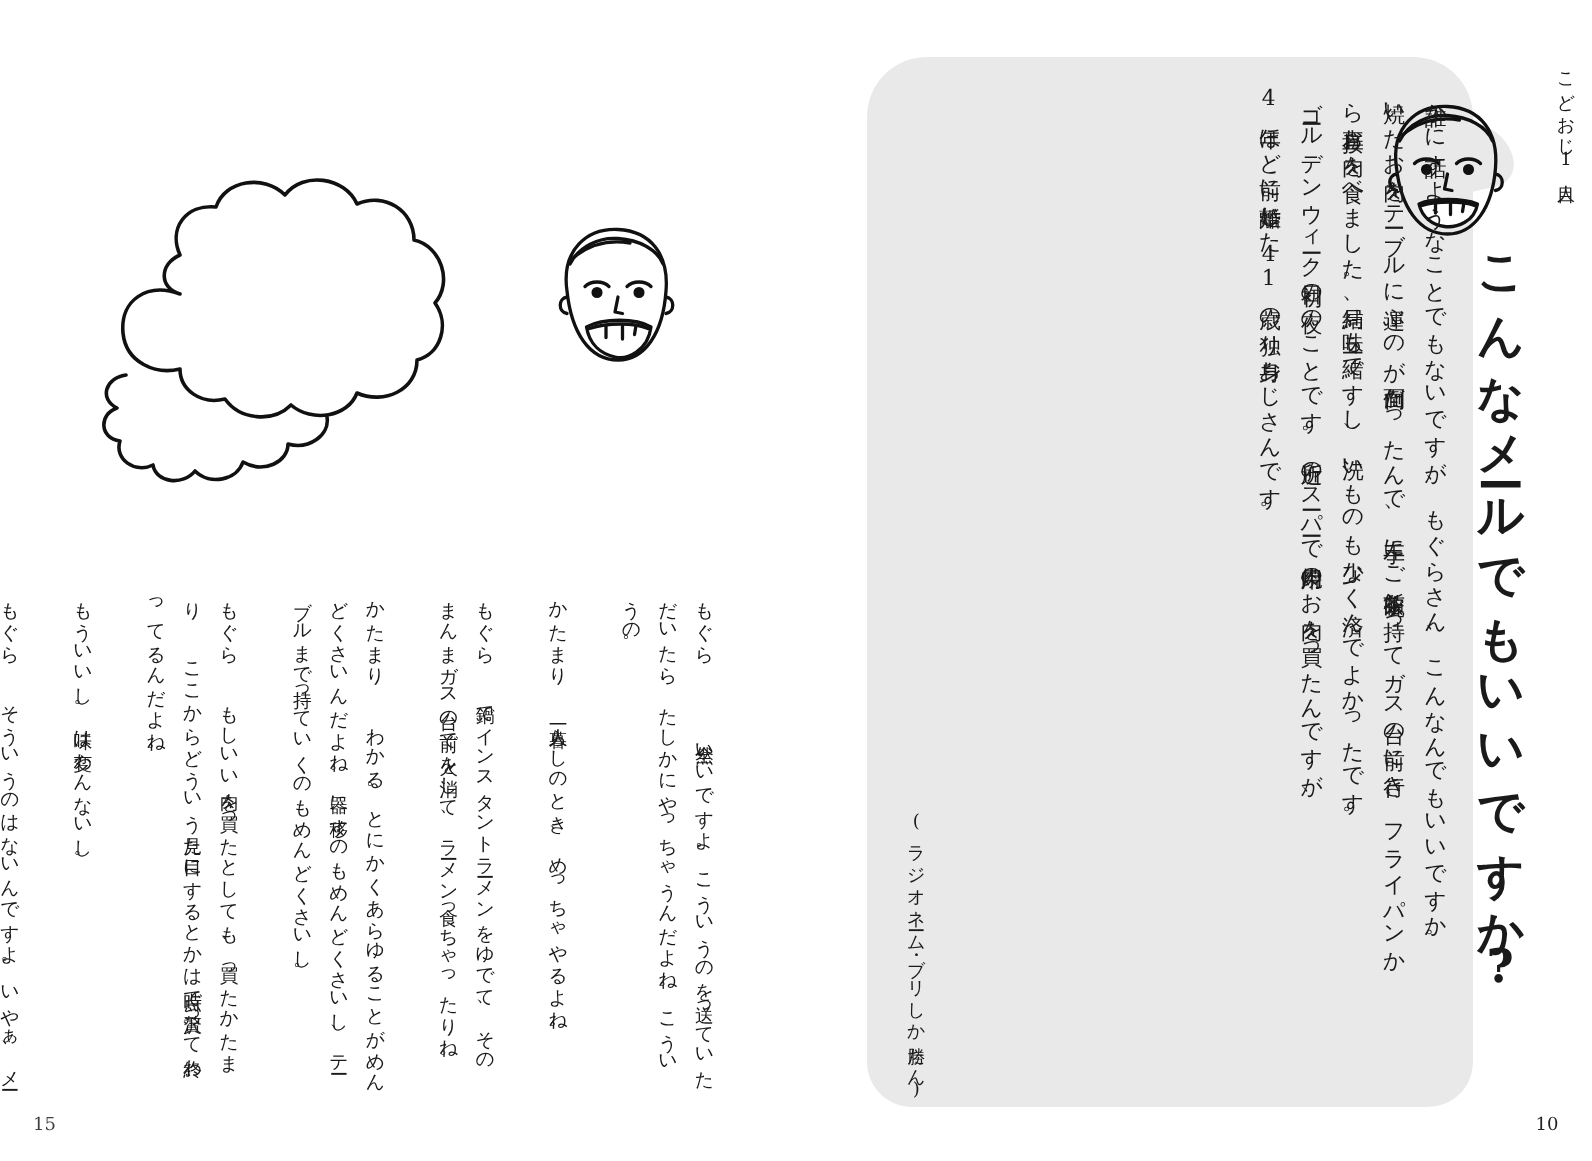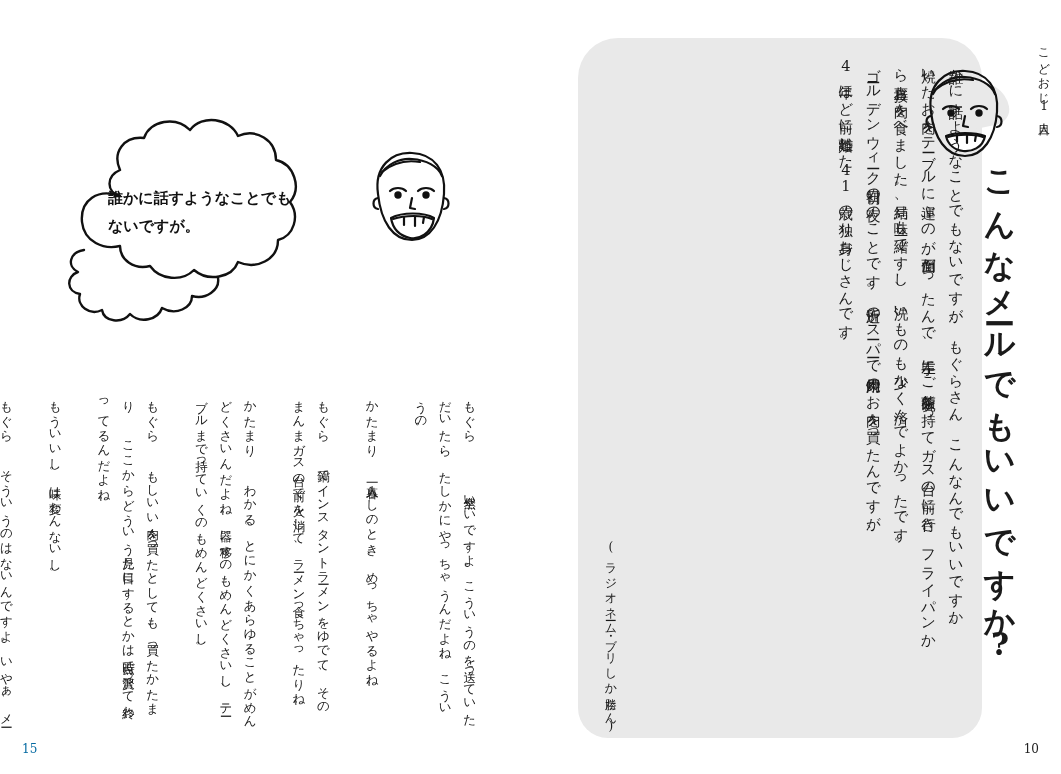--- a/index.html
+++ b/index.html
@@ -148,21 +148,21 @@
     letter-spacing: 0.3px;
   }
   .dline { margin: 0; }
 
   #page-number-left {
     position: absolute;
     left: 22px;
     bottom: 18px;
     font-size: 12px;
     font-family: "DejaVu Serif", serif;
-    color: #0369a1;
+    color: #404040;
   }
 </style>
 </head>
 <body>
 
 <div id="page">
 
   <div id="right-page">
 
     <div class="balloon-grey"></div>
@@ -223,22 +223,20 @@
           <path d="M34 150 C20 152 16 166 28 172 C16 176 16 192 30 194
                    C26 206 40 216 52 210
                    C54 222 72 224 80 214
                    C90 224 108 220 112 208
                    C126 216 142 208 142 196
                    C156 200 170 190 168 178"></path>
         </g>
       </svg>
     </div>
 
-    <div id="cloud-text">誰かに話すようなことでも
-ないですが。</div>
 
     <div class="face" style="left:360px; top:140px;">
       <svg width="100" height="115" viewBox="0 0 100 115">
         <g fill="none" stroke="#111" stroke-width="2.2" stroke-linecap="round" stroke-linejoin="round">
           <path d="M18 54 C14 26 32 12 52 13 C74 14 86 30 84 54 C82 82 70 100 52 100 C33 100 21 82 18 54 Z"></path>
           <path d="M20 36 C26 24 40 18 52 19 C66 20 78 26 82 36"></path>
           <path d="M22 32 C34 22 48 20 60 22"></path>
           <path d="M30 51 C34 47 42 47 46 51"></path>
           <path d="M58 51 C62 47 70 47 74 51"></path>
           <circle cx="38" cy="55" r="2.6" fill="#111"></circle>

